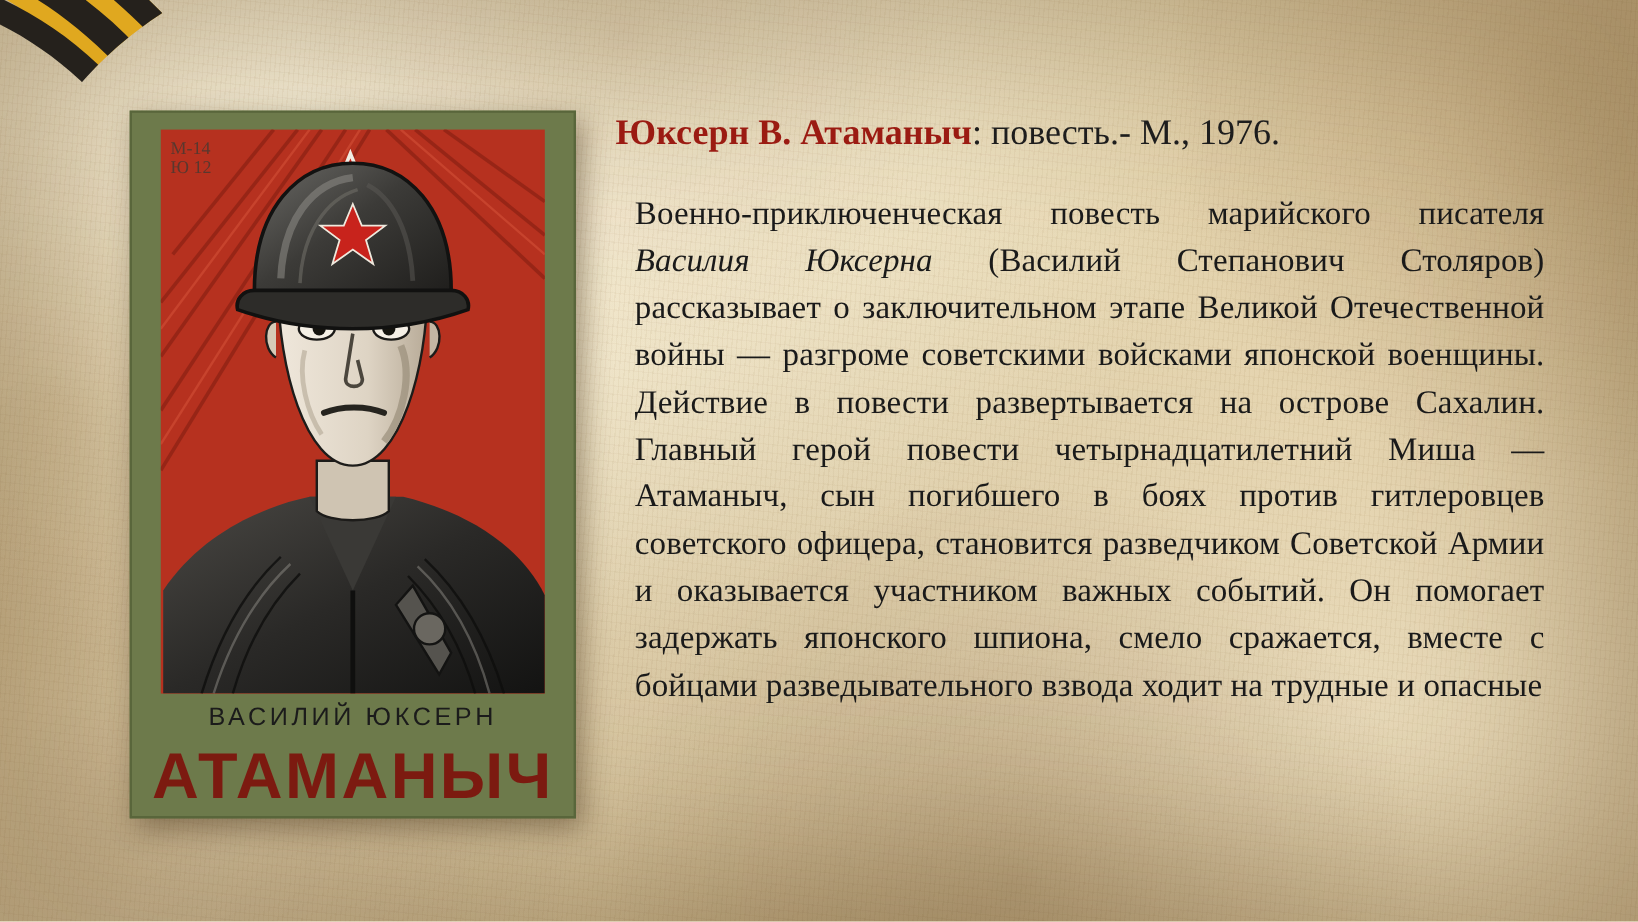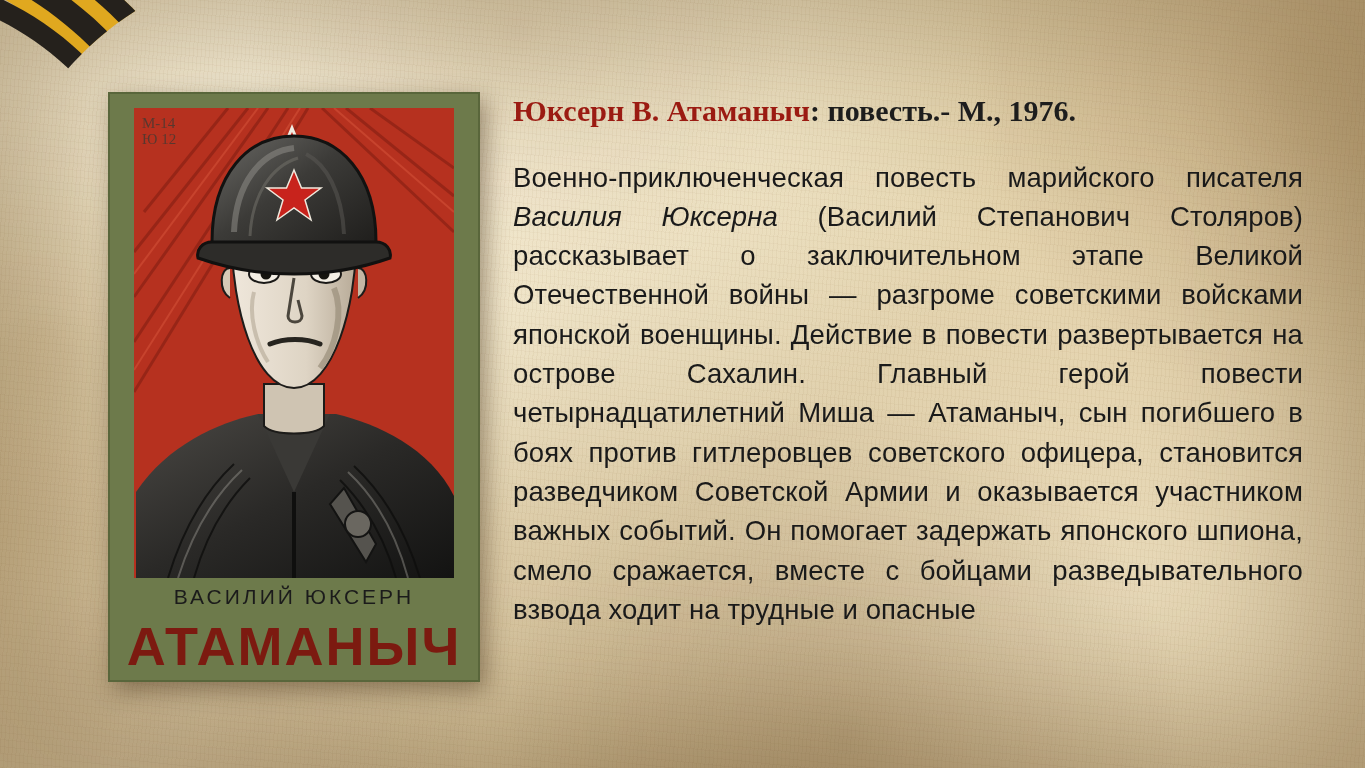--- a/index.html
+++ b/index.html
@@ -93,29 +93,29 @@
     margin: 0 0 28px 0;
     white-space: nowrap;
   }
   .headline .author {
     color: #9b1b12;
     font-weight: bold;
     text-align: center;
   }
   .headline .rest {
     color: #1d1d1d;
-    font-weight: bold;
+    font-weight: normal;
   }
   .body-text {
-    font-family: Liberation Sans, sans-serif;
+    font-family: Liberation Serif, serif;
     font-size: 27.5px;
     line-height: 1.43;
     color: #1a1a1a;
     text-align: justify;
-    margin: 0;
+    margin: 16px;
     letter-spacing: 0.1px;
   }
   .body-text em {
     font-style: italic;
   }
 </style>
 </head>
 <body>
 
 <div class="slide">

